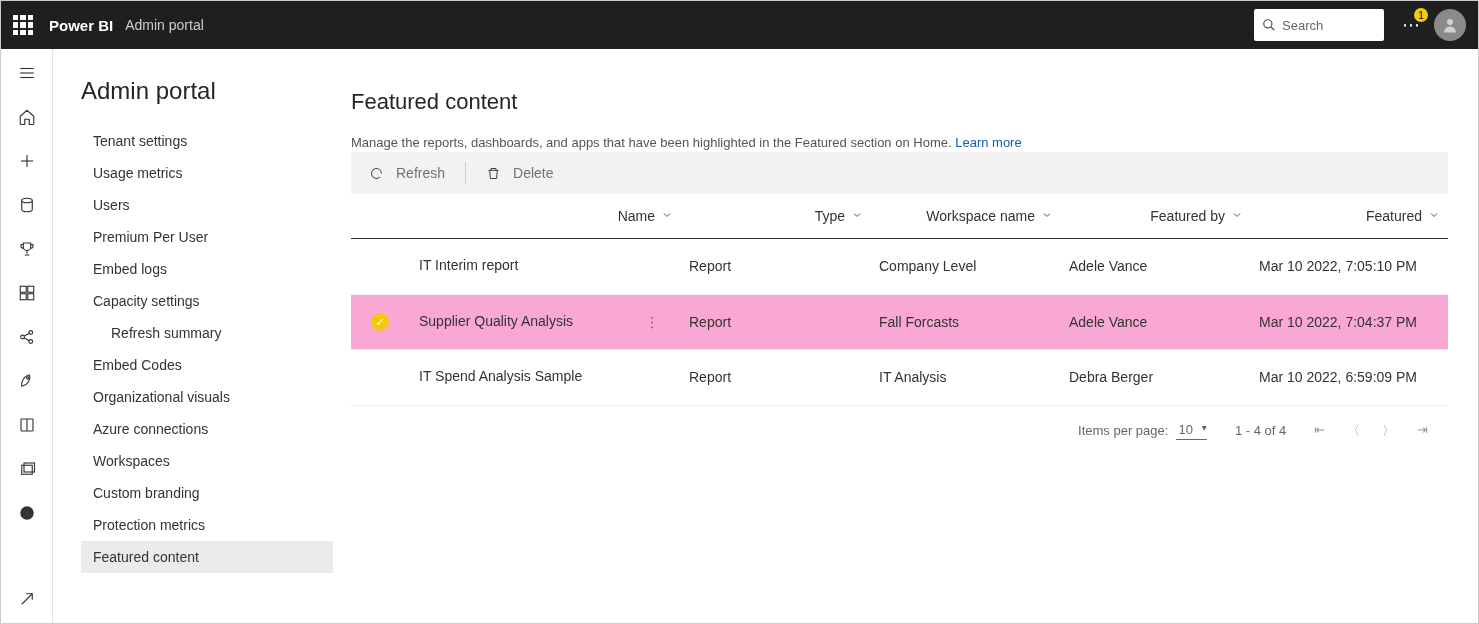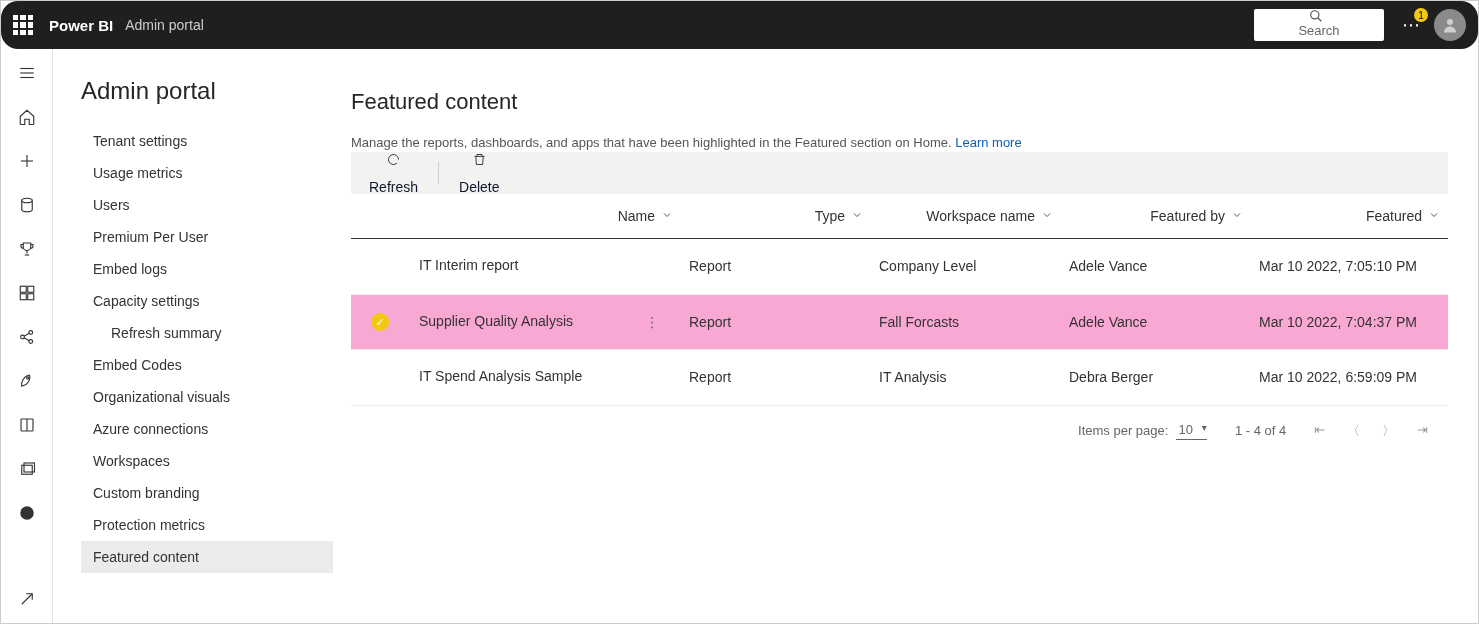--- a/index.html
+++ b/index.html
@@ -1,24 +1,24 @@
 <!DOCTYPE html>
 <html><head>
 <meta charset="utf-8">
 <style>
 * { box-sizing: border-box; margin: 0; padding: 0; font-family: "Segoe UI", -apple-system, BlinkMacSystemFont, sans-serif; }
 body { width: 1479px; height: 624px; background: #fff; overflow: hidden; border: 1px solid #ccc; }
 
-.topbar { height: 48px; background: #1f1f1f; color: #fff; display: flex; align-items: center; padding: 0 12px; border-radius: 17px; }
+.topbar { height: 48px; background: #1f1f1f; color: #fff; display: flex; align-items: center; padding: 0 12px; }
 .waffle { width: 20px; height: 20px; display: grid; grid-template-columns: repeat(3,1fr); grid-template-rows: repeat(3,1fr); gap: 2px; margin-right: 16px; cursor:pointer; }
 .waffle span { background: #fff; }
 .brand { font-weight: 600; font-size: 15px; margin-right: 12px; }
 .portal-name { font-size: 14px; color: #ccc; }
 .topbar-spacer { flex: 1; }
-.search-box { display:flex; align-items:center; background:#fff; border-radius:2px; width:130px; height:32px; padding:0 8px; margin-right:18px;flex-direction:column; }
+.search-box { display:flex; align-items:center; background:#fff; border-radius:2px; width:130px; height:32px; padding:0 8px; margin-right:18px; }
 .search-box svg { width:14px; height:14px; stroke:#555; fill:none; stroke-width:2; margin-right:6px; }
 .search-box span { color:#666; font-size:13px; }
 .more-btn { position:relative; color:#fff; font-size:18px; margin-right:14px; cursor:pointer; }
 .more-btn .badge { position:absolute; top:-6px; right:-8px; background:#f2c811; color:#000; font-size:10px; border-radius:50%; width:14px; height:14px; display:flex; align-items:center; justify-content:center; }
 .avatar { width:32px; height:32px; border-radius:50%; background:#8a8a8a; display:flex; align-items:center; justify-content:center; cursor:pointer; }
 .avatar svg { width:18px; height:18px; fill:#d0d0d0; }
 
 .layout { display:flex; height:calc(100% - 48px); }
 
 .rail { width:52px; border-right:1px solid #e1e1e1; display:flex; flex-direction:column; align-items:center; padding-top:14px; gap:24px; }
@@ -34,21 +34,21 @@
 .admin-nav li { font-size:14px; color:#333; padding:8px 12px 8px 12px; cursor:pointer; }
 .admin-nav li.sub { padding-left:30px; }
 .admin-nav li.active { background:#edebe9; }
 
 .main { flex:1; padding:40px 30px 0 18px; display:flex; flex-direction:column; }
 .main h2 { font-size:22px; font-weight:400; color:#252525; margin-bottom:20px; }
 .desc { font-size:13px; color:#555; margin-bottom:2px; }
 .desc a { color:#0e5fb5; text-decoration:none; }
 
 .toolbar { background:#f3f2f1; height:42px; display:flex; align-items:center; padding:0 12px; gap:14px; }
-.toolbar-btn { display:flex; align-items:center; gap:12px; font-size:14px; color:#0f172a; cursor:pointer; padding:4px 6px;flex-direction:column; }
+.toolbar-btn { display:flex; align-items:center; gap:12px; font-size:14px; color:#737373; cursor:pointer; padding:4px 6px; }
 .toolbar-btn svg { width:15px; height:15px; stroke:#333; fill:none; stroke-width:1.5; }
 .toolbar-sep { width:1px; height:22px; background:#ccc; }
 
 .table { border-collapse:collapse; width:100%; }
 .table th { text-align:right; font-weight:400; font-size:14px; color:#333; padding:14px 8px; border-bottom:1px solid #333; }
 .table th.name-col { padding-left:68px; }
 .table th .chev { margin-left:6px; }
 .table td { font-size:14px; color:#333; padding:18px 8px; border-bottom:1px solid #eee; }
 .table td.name-cell { padding-left:20px; position:relative; }
 .table tr.selected { background:#f9a8d4; }

